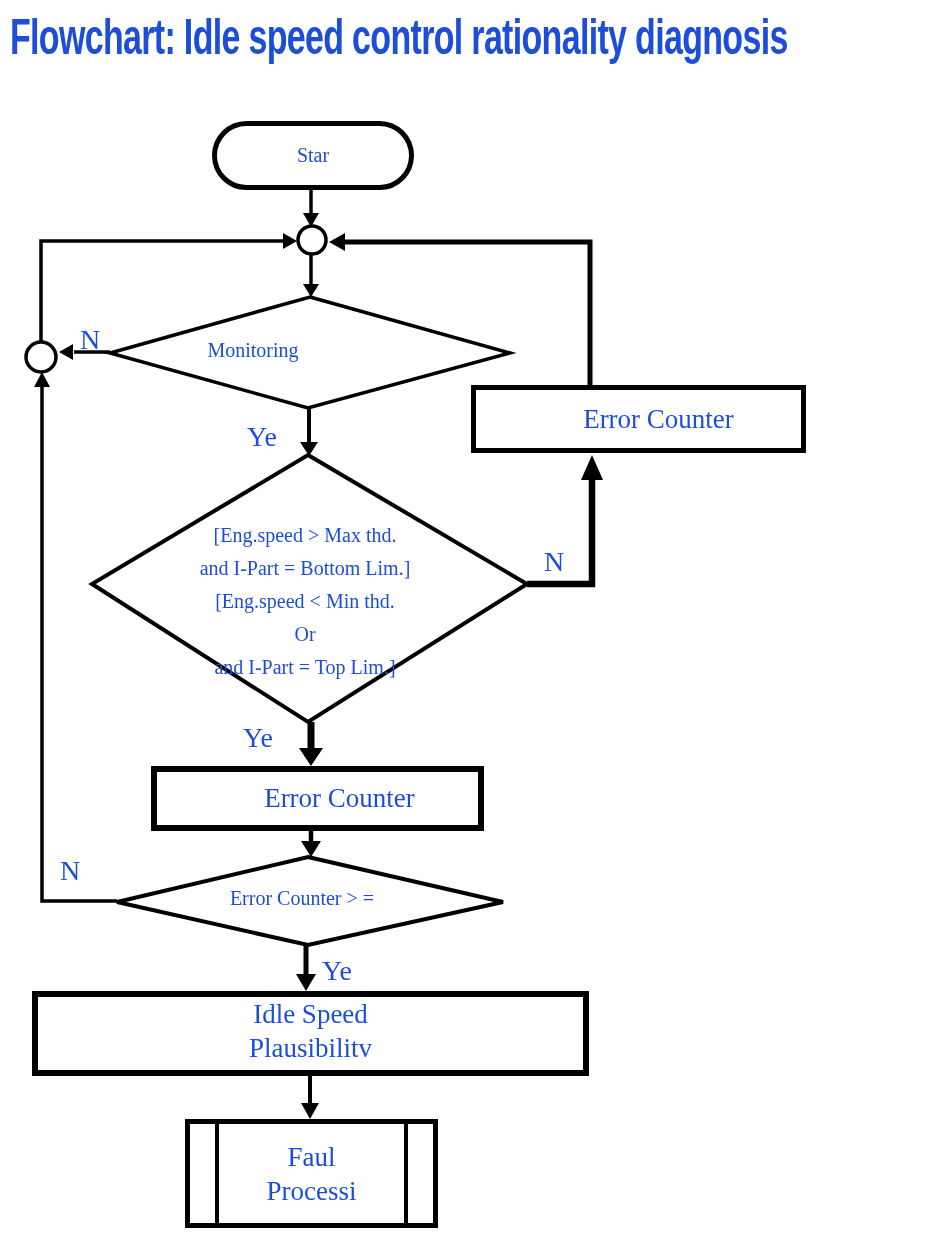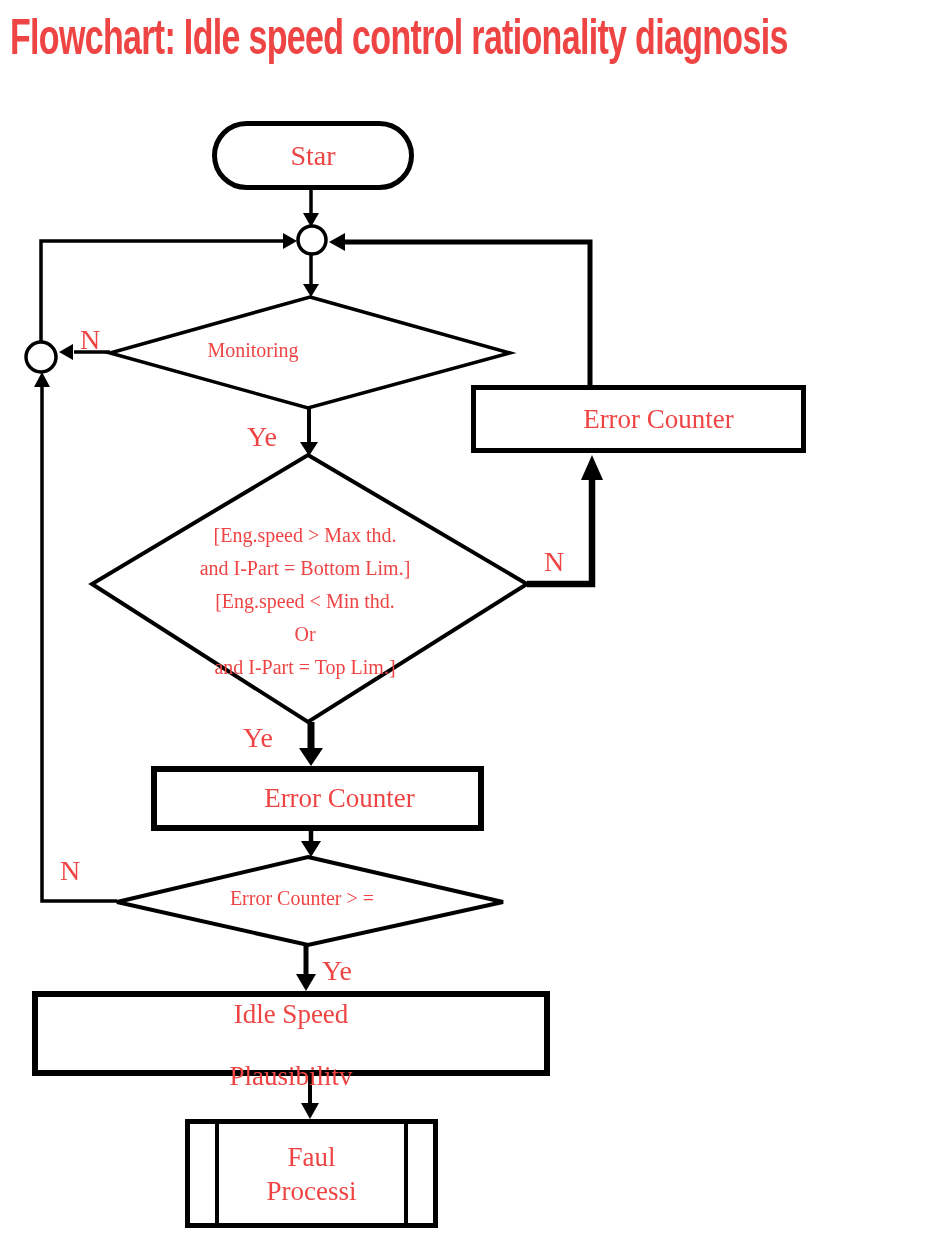--- a/index.html
+++ b/index.html
@@ -1,30 +1,30 @@
 <!DOCTYPE html>
 <html><head>
 <meta charset="utf-8">
 <style>
   html,body { margin:0; padding:0; background:#ffffff; }
   .canvas {
     position:relative; width:944px; height:1246px; background:#ffffff;
-    font-family:"Liberation Serif", serif; color:#ef4444; overflow:hidden;
+    font-family:"Liberation Serif", serif; color:#1d4ed8; overflow:hidden;
   }
   .title {
     position:absolute; left:10px; top:8px; margin:0;
     font-family:"Liberation Sans", sans-serif; font-weight:bold; font-size:50px;
     white-space:nowrap; transform:scaleX(0.68); transform-origin:0 0;
     letter-spacing:-1px;
   }
   svg.wires { position:absolute; left:0; top:0; }
   .node { position:absolute; box-sizing:border-box; background:#ffffff;
           display:flex; align-items:center; justify-content:center;
           font-size:27px; line-height:33px; }
-  .terminator { border:5px solid #000; border-radius:36px; font-size:28px; }
+  .terminator { border:5px solid #000; border-radius:36px; font-size:20px; }
   .process { border:6px solid #000; }
   .leftpad { justify-content:center;margin-left:6px; }
   .col { flex-direction:column; }
   .predef { border:5px solid #000; }
   .predef .bar { position:absolute; top:0; bottom:0; width:4px; background:#000; }
   .lbl { position:absolute; font-size:28px; white-space:nowrap; }
   .dec-lbl { position:absolute; font-size:20px; text-align:center; white-space:nowrap; }
   .cond { position:absolute; left:85px; top:519px; width:440px;
           font-size:20px; line-height:33px; text-align:center; }
   .block { display:block; }
@@ -99,21 +99,21 @@
   <div class="dec-lbl" style="left:109px; top:887px; width:386px;">Error Counter &gt; =</div>
 
   <div class="node process leftpad" style="left:465px; top:385px; width:335px; height:68px; border-width:5px; padding-left:40px;">
     <span>Error Counter</span>
   </div>
 
   <div class="node process leftpad" style="left:145px; top:766px; width:333px; height:65px; padding-left:44px;">
     <span>Error Counter</span>
   </div>
 
-  <div class="node process col" style="left:32px; top:991px; width:518px; height:85px; justify-content:flex-start; padding-bottom:4px; line-height:34px;gap:28px;">
+  <div class="node process col" style="left:32px; top:991px; width:557px; height:85px; justify-content:flex-start; padding-bottom:4px; line-height:34px;">
     <span class="block">Idle Speed</span>
     <span class="block">Plausibilitv</span>
   </div>
 
   <div class="node predef col" style="left:185px; top:1119px; width:253px; height:109px; line-height:34px;">
     <div class="bar" style="left:25px;"></div>
     <div class="bar" style="right:25px;"></div>
     <span class="block">Faul</span>
     <span class="block">Processi</span>
   </div>

